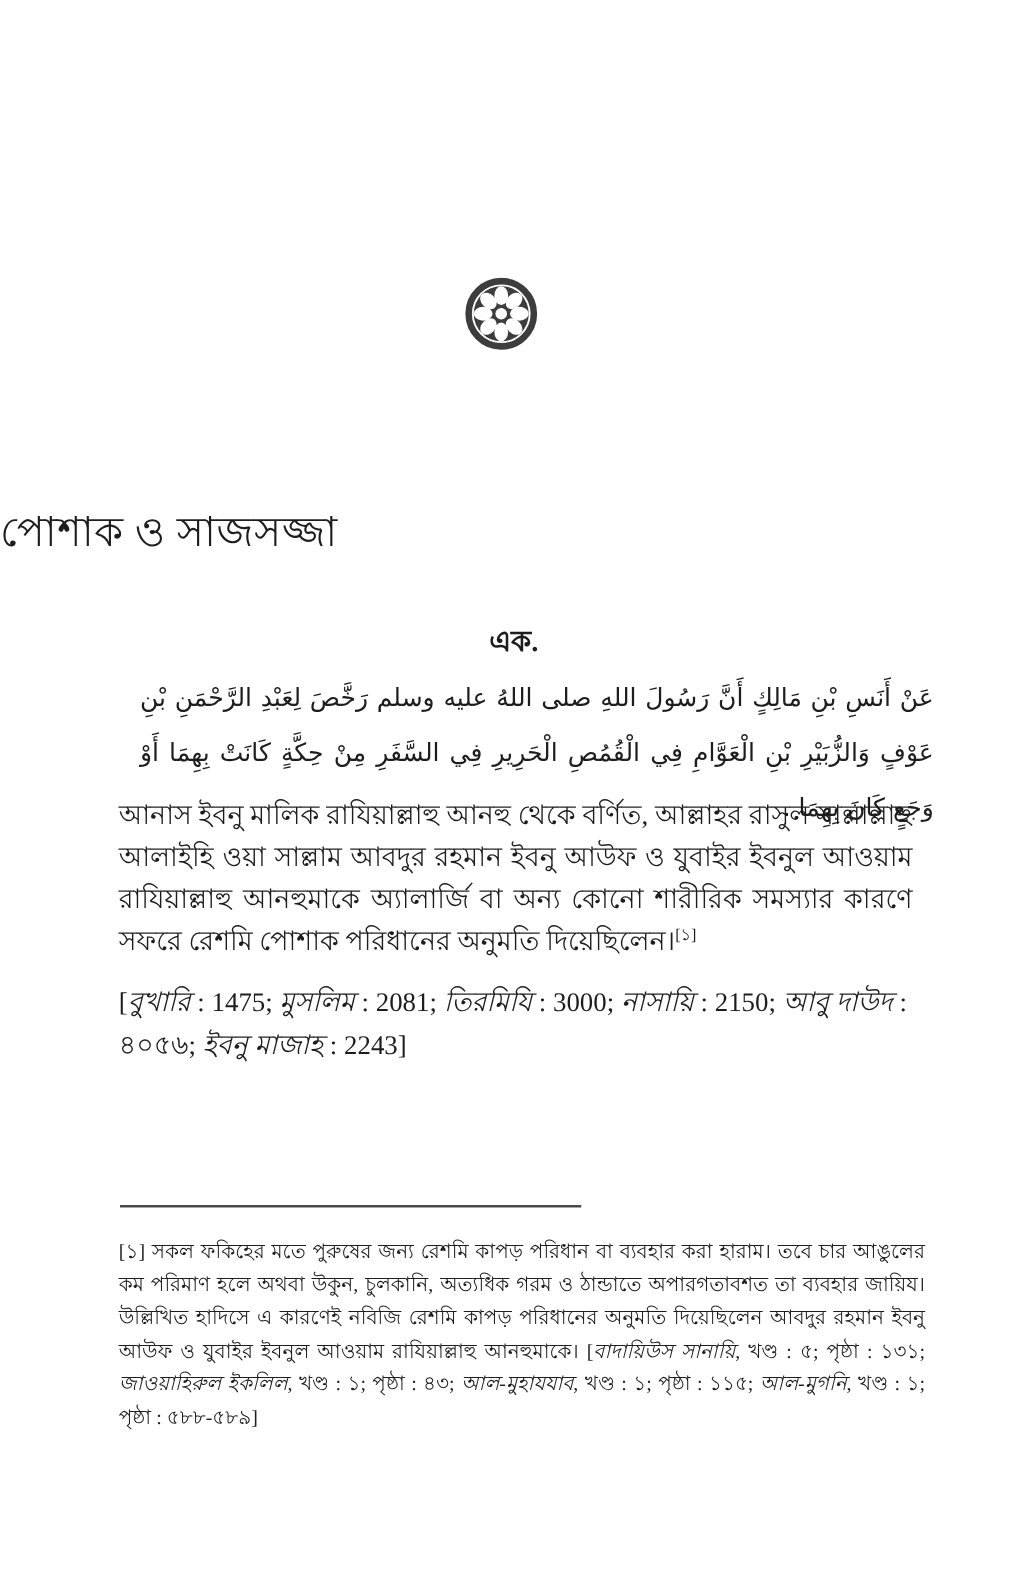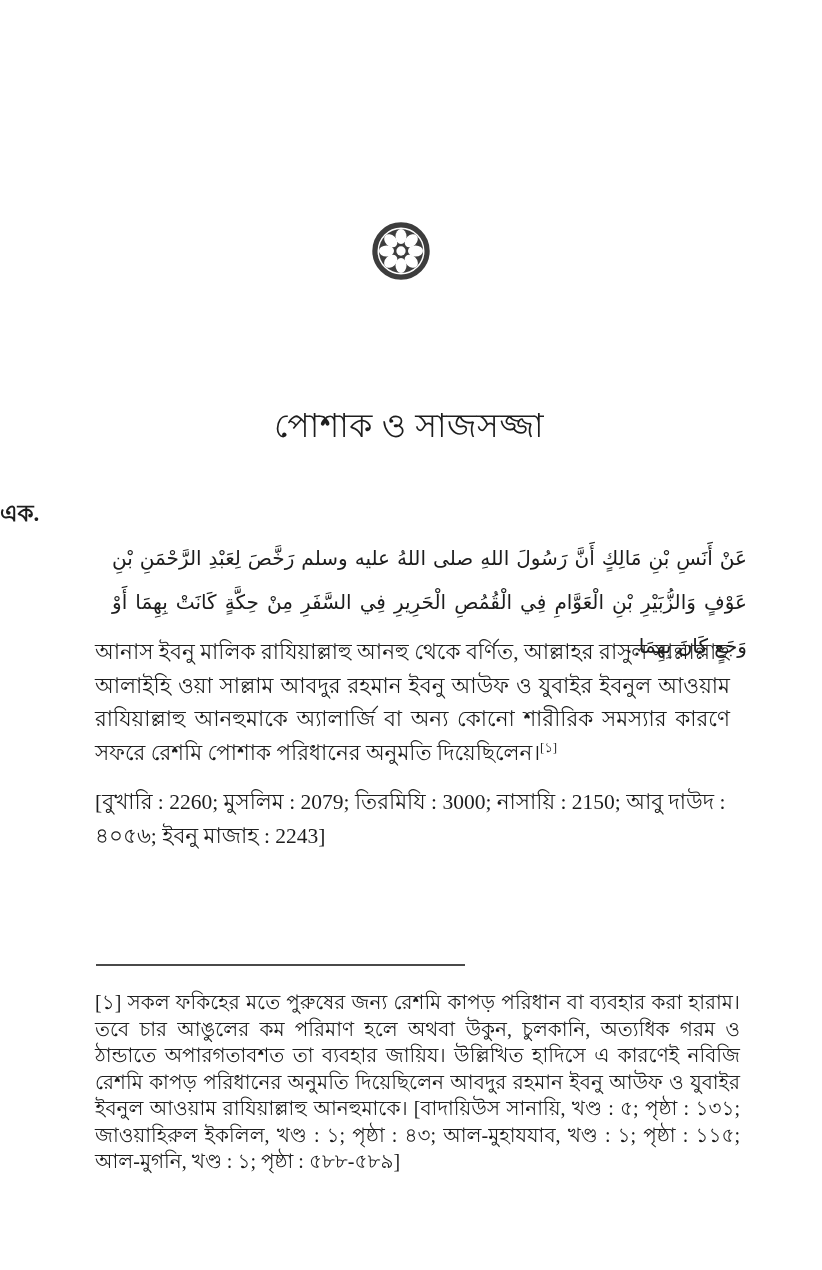--- a/index.html
+++ b/index.html
@@ -24,30 +24,30 @@
     left:372px;
     width:58px;
     height:58px;
   }
   .chapter-title{
     position:absolute;
     top:400px;
     left:0;
     width:818px;
     margin:0;
-    text-align:center;
     font-size:33px;
     font-weight:normal;
     letter-spacing:.5px;
   }
   .section-heading{
     position:absolute;
     left:0;
     width:822px;
     margin:0;
+    text-align:center;
     font-size:23px;
     font-weight:bold;
   }
   .heading-one{top:495px;}
   .heading-two{top:871px;}
   .arabic{
     position:absolute;
     left:112px;
     width:635px;
     margin:0;
@@ -72,41 +72,41 @@
   .translation-one{top:636px;}
   .references{
     position:absolute;
     left:95px;
     width:635px;
     margin:0;
     font-size:21.5px;
     line-height:34px;
     top:785px;
   }
-  .references .it,.footnote .it{}
+  .references .it,.footnote .it{font-style:italic;}
   sup{
     font-size:13px;
     line-height:0;
     vertical-align:super;
   }
   .footnote-sep{
     position:absolute;
     top:964px;
     left:96px;
     width:369px;
     height:2px;
     background:var(--separator);
   }
   .footnote{
     position:absolute;
     top:989px;
     left:95px;
     width:645px;
     margin:0;
-    font-size:20px;
+    font-size:16px;
     line-height:26.5px;
     text-align:justify;
   }
 </style>
 </head>
 <body>
 
 <div class="page">
 
   <div class="ornament">
@@ -128,21 +128,21 @@
   </div>
 
   <h1 class="chapter-title">পোশাক ও সাজসজ্জা</h1>
 
   <h2 class="section-heading heading-one">এক.</h2>
 
   <p class="arabic arabic-one" lang="ar" dir="rtl">عَنْ أَنَسِ بْنِ مَالِكٍ أَنَّ رَسُولَ اللهِ صلى اللهُ عليه وسلم رَخَّصَ لِعَبْدِ الرَّحْمَنِ بْنِ عَوْفٍ وَالزُّبَيْرِ بْنِ الْعَوَّامِ فِي الْقُمُصِ الْحَرِيرِ فِي السَّفَرِ مِنْ حِكَّةٍ كَانَتْ بِهِمَا أَوْ وَجَعٍ كَانَ بِهِمَا .</p>
 
   <p class="bengali-body translation-one"><span>আনাস ইবনু মালিক রাযিয়াল্লাহু আনহু থেকে বর্ণিত, আল্লাহর রাসুল সাল্লাল্লাহু আলাইহি ওয়া সাল্লাম আবদুর রহমান ইবনু আউফ ও যুবাইর ইবনুল আওয়াম রাযিয়াল্লাহু আনহুমাকে অ্যালার্জি বা অন্য কোনো শারীরিক সমস্যার কারণে সফরে রেশমি পোশাক পরিধানের অনুমতি দিয়েছিলেন।</span><sup>[১]</sup></p>
 
-  <p class="references"><span>[</span><span class="it">বুখারি</span><span> : 2260; </span><span class="it">মুসলিম</span><span> : 2079; </span><span class="it">তিরমিযি</span><span> : 3000; </span><span class="it">নাসায়ি</span><span> : 2150; </span><span class="it">আবু দাউদ</span><span> : ৪০৫৬; </span><span class="it">ইবনু মাজাহ</span><span> : 2243]</span></p>
+  <p class="references"><span>[</span><span class="it">বুখারি</span><span> : 1475; </span><span class="it">মুসলিম</span><span> : 2081; </span><span class="it">তিরমিযি</span><span> : 3000; </span><span class="it">নাসায়ি</span><span> : 2150; </span><span class="it">আবু দাউদ</span><span> : ৪০৫৬; </span><span class="it">ইবনু মাজাহ</span><span> : 2243]</span></p>
 
 
 
   <div class="footnote-sep"></div>
 
   <p class="footnote"><span>[১] সকল ফকিহের মতে পুরুষের জন্য রেশমি কাপড় পরিধান বা ব্যবহার করা হারাম। তবে চার আঙুলের কম পরিমাণ হলে অথবা উকুন, চুলকানি, অত্যধিক গরম ও ঠান্ডাতে অপারগতাবশত তা ব্যবহার জায়িয। উল্লিখিত হাদিসে এ কারণেই নবিজি রেশমি কাপড় পরিধানের অনুমতি দিয়েছিলেন আবদুর রহমান ইবনু আউফ ও যুবাইর ইবনুল আওয়াম রাযিয়াল্লাহু আনহুমাকে। [</span><span class="it">বাদায়িউস সানায়ি</span><span>, খণ্ড : ৫; পৃষ্ঠা : ১৩১; </span><span class="it">জাওয়াহিরুল ইকলিল</span><span>, খণ্ড : ১; পৃষ্ঠা : ৪৩; </span><span class="it">আল-মুহাযযাব</span><span>, খণ্ড : ১; পৃষ্ঠা : ১১৫; </span><span class="it">আল-মুগনি</span><span>, খণ্ড : ১; পৃষ্ঠা : ৫৮৮-৫৮৯]</span></p>
 
 </div>
 
 </body></html>

